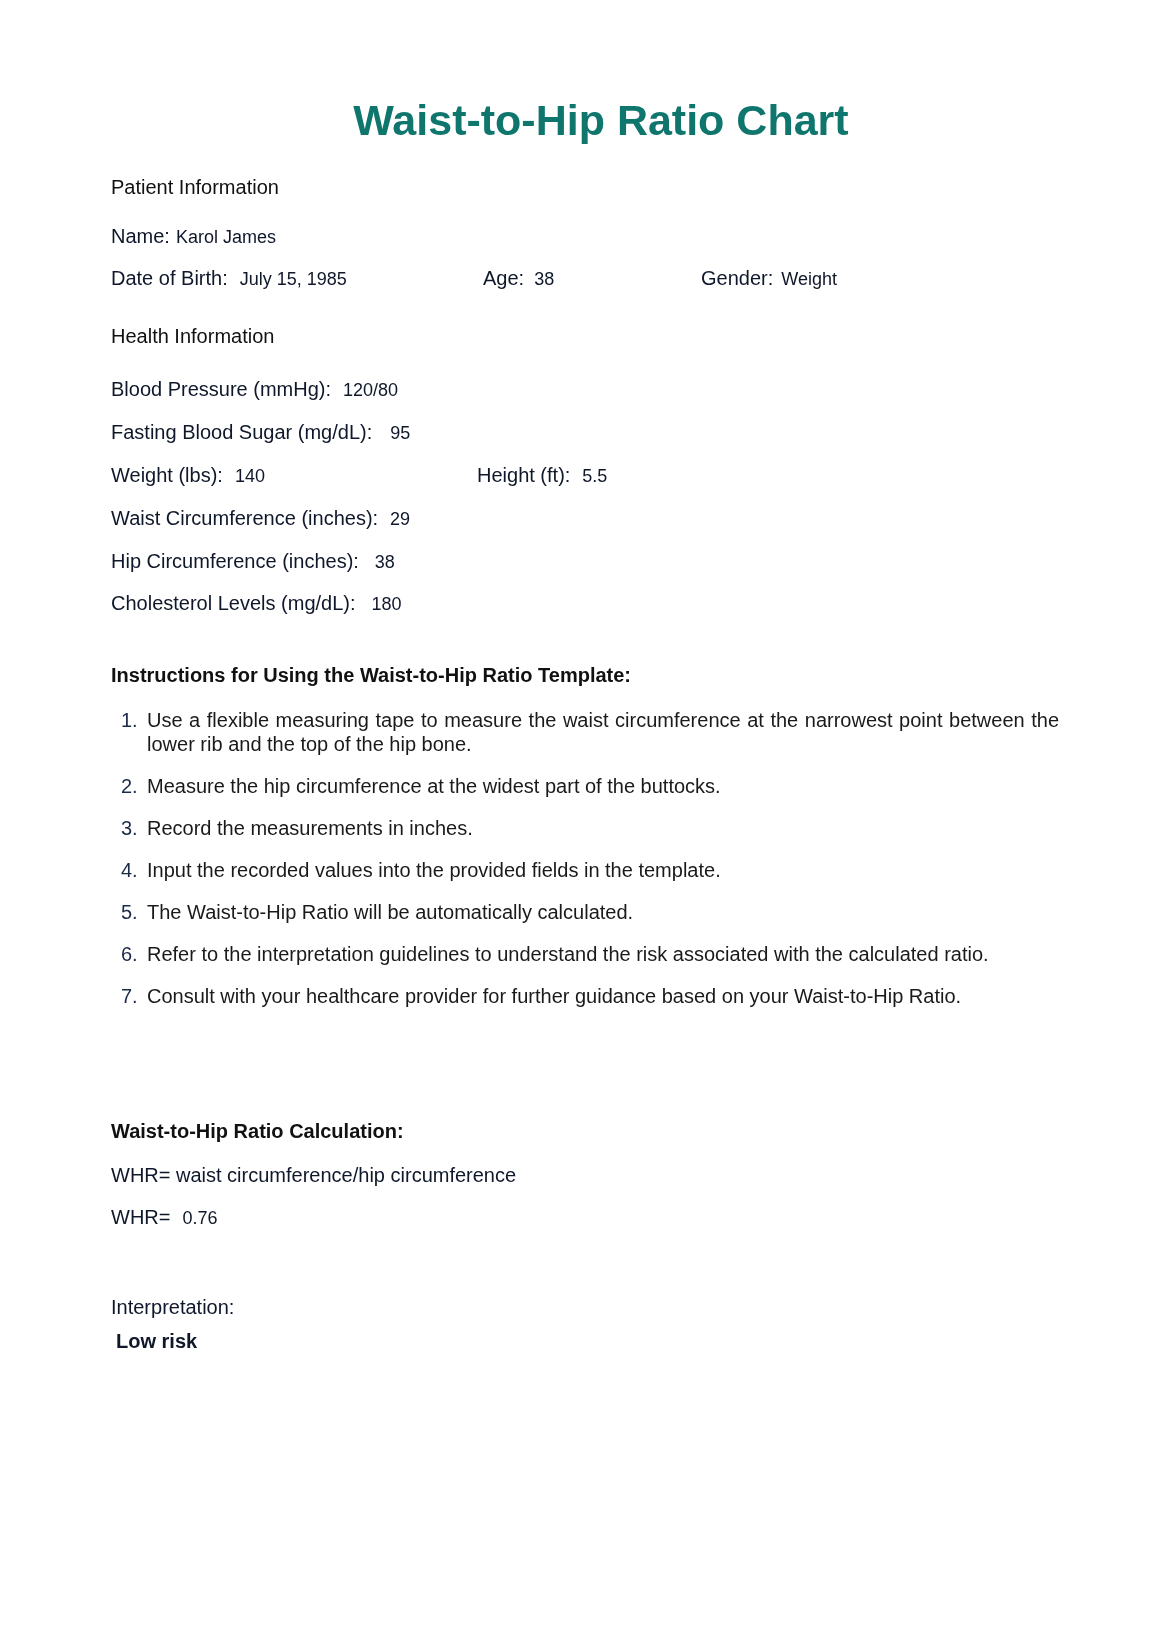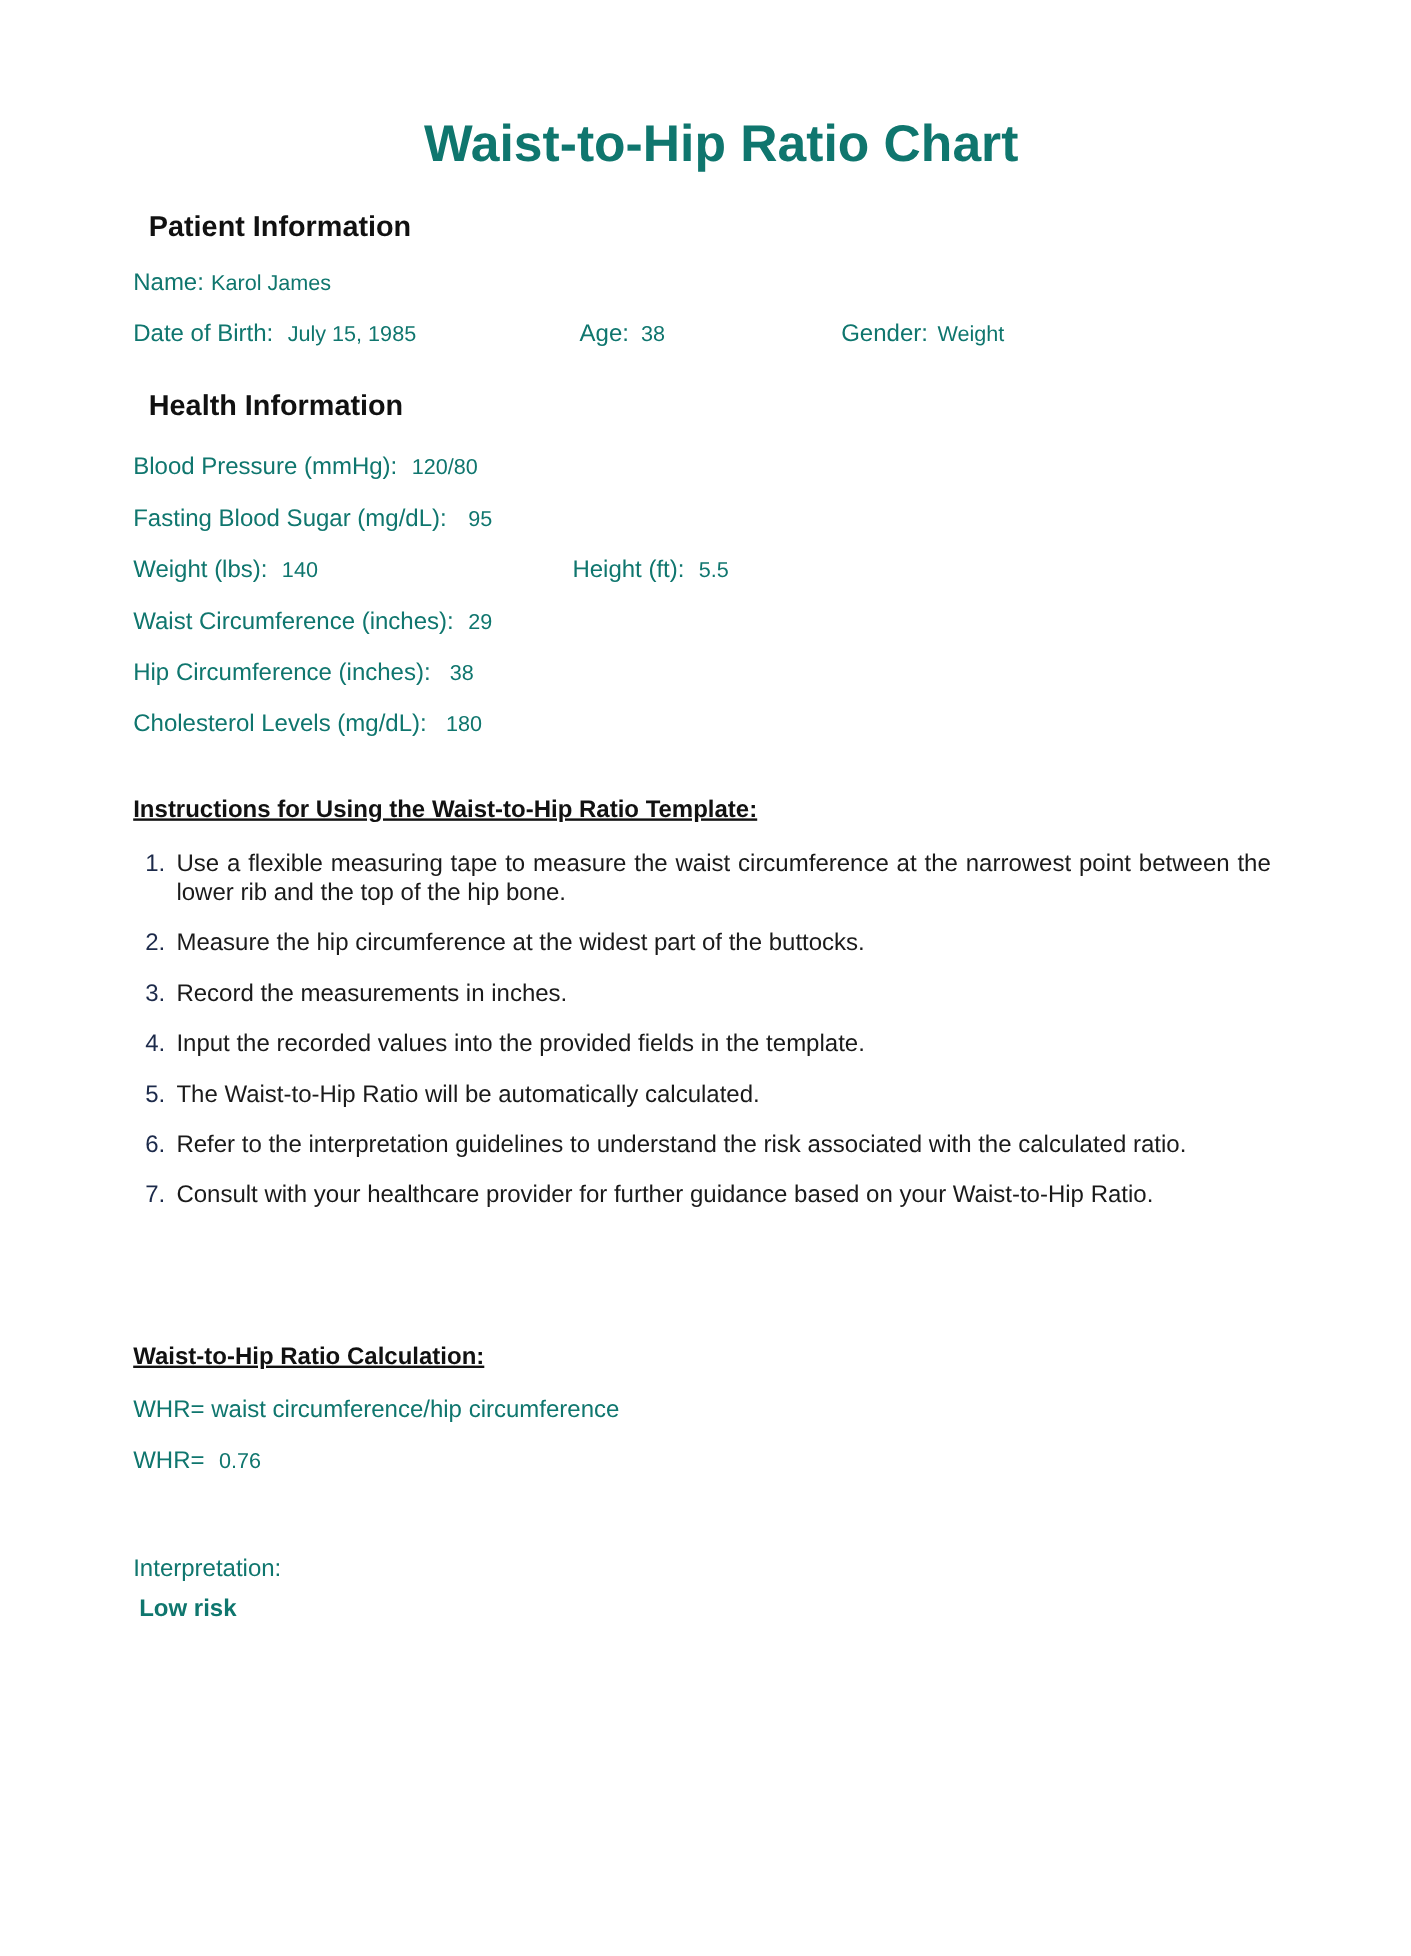--- a/index.html
+++ b/index.html
@@ -1,24 +1,24 @@
 <!DOCTYPE html>
 <html><head>
 <meta charset="utf-8">
 <style>
   html, body { margin: 0; padding: 0; background: #ffffff; }
   body { width: 1176px; height: 1630px; position: relative; font-family: "Liberation Sans", sans-serif; color: #111; }
   .page { position: absolute; left: 0; top: 0; width: 1176px; height: 1630px; }
   .title { position: absolute; top: 96px; left: 0; width: 1176px; text-align: center; font-weight: bold; font-size: 43px; letter-spacing: 0px; color: #0f766e; margin-left: 13px; }
-  .h2 { position: absolute; left: 124px; font-weight: bold; font-size: 24px; color: #111; }
-  .row { position: absolute; left: 111px; font-size: 20px; color: #0f766e; white-space: nowrap; }
+  .h2 { position: absolute; left: 111px; font-weight: normal; font-size: 20px; color: #111; }
+  .row { position: absolute; left: 111px; font-size: 20px; color: #0f172a; white-space: nowrap; }
   .val { font-size: 18px; margin-left: 6px; }
   .val2 { font-size: 18px; margin-left: 12px; }
   .col { position: absolute; white-space: nowrap; font-size: 20px; }
-  .h3 { position: absolute; left: 111px; font-weight: bold; font-size: 20px; color: #111; text-decoration: underline; }
+  .h3 { position: absolute; left: 111px; font-weight: bold; font-size: 20px; color: #111; }
   ol.instr { position: absolute; left: 111px; top: 708px; width: 948px; margin: 0; padding: 0; list-style: none; font-size: 20px; color: #1a1a1a; }
   ol.instr li { position: relative; padding-left: 36px; line-height: 24px; text-align: justify; text-align-last: left; }
   ol.instr li .num { position: absolute; left: 10px; top: 0; color: #1c2a4a; }
   .gap { margin-bottom: 18px; }
 </style>
 </head>
 <body>
 
 <div class="page">
 

